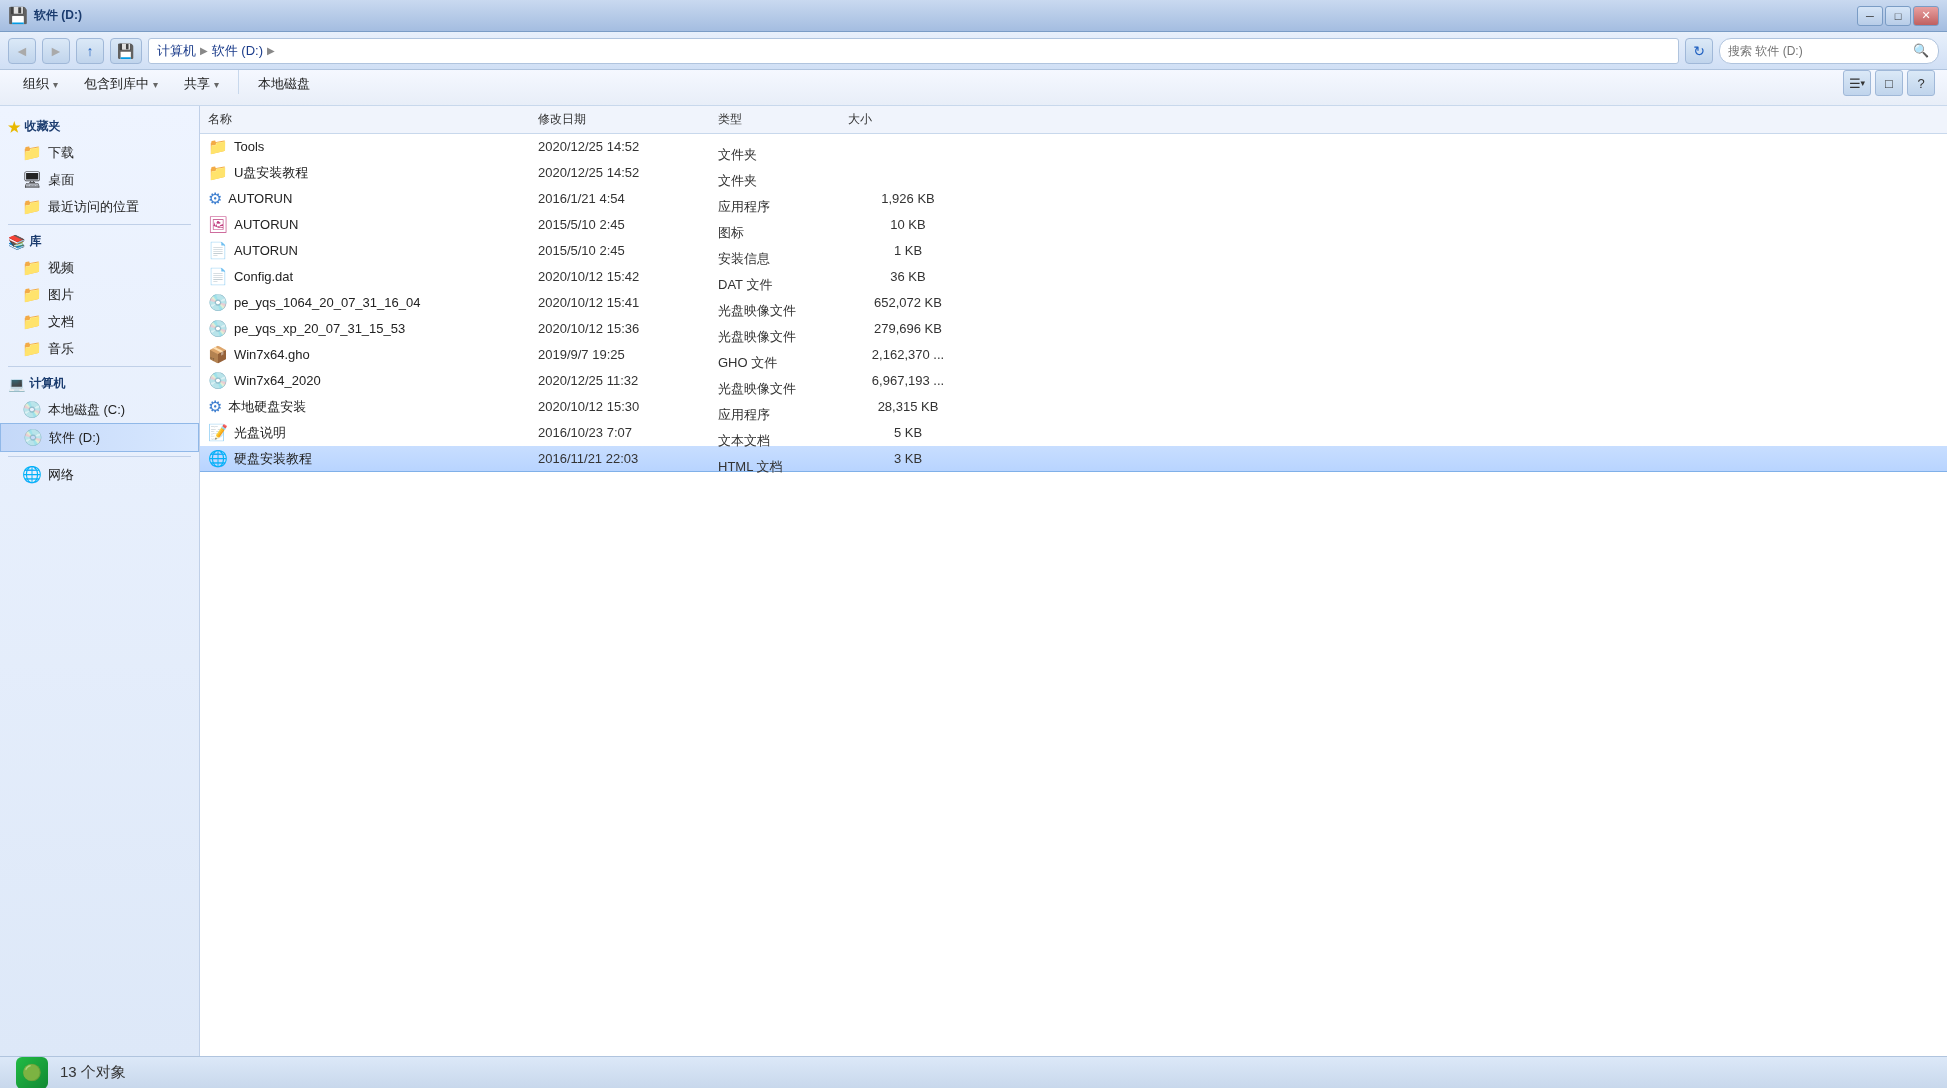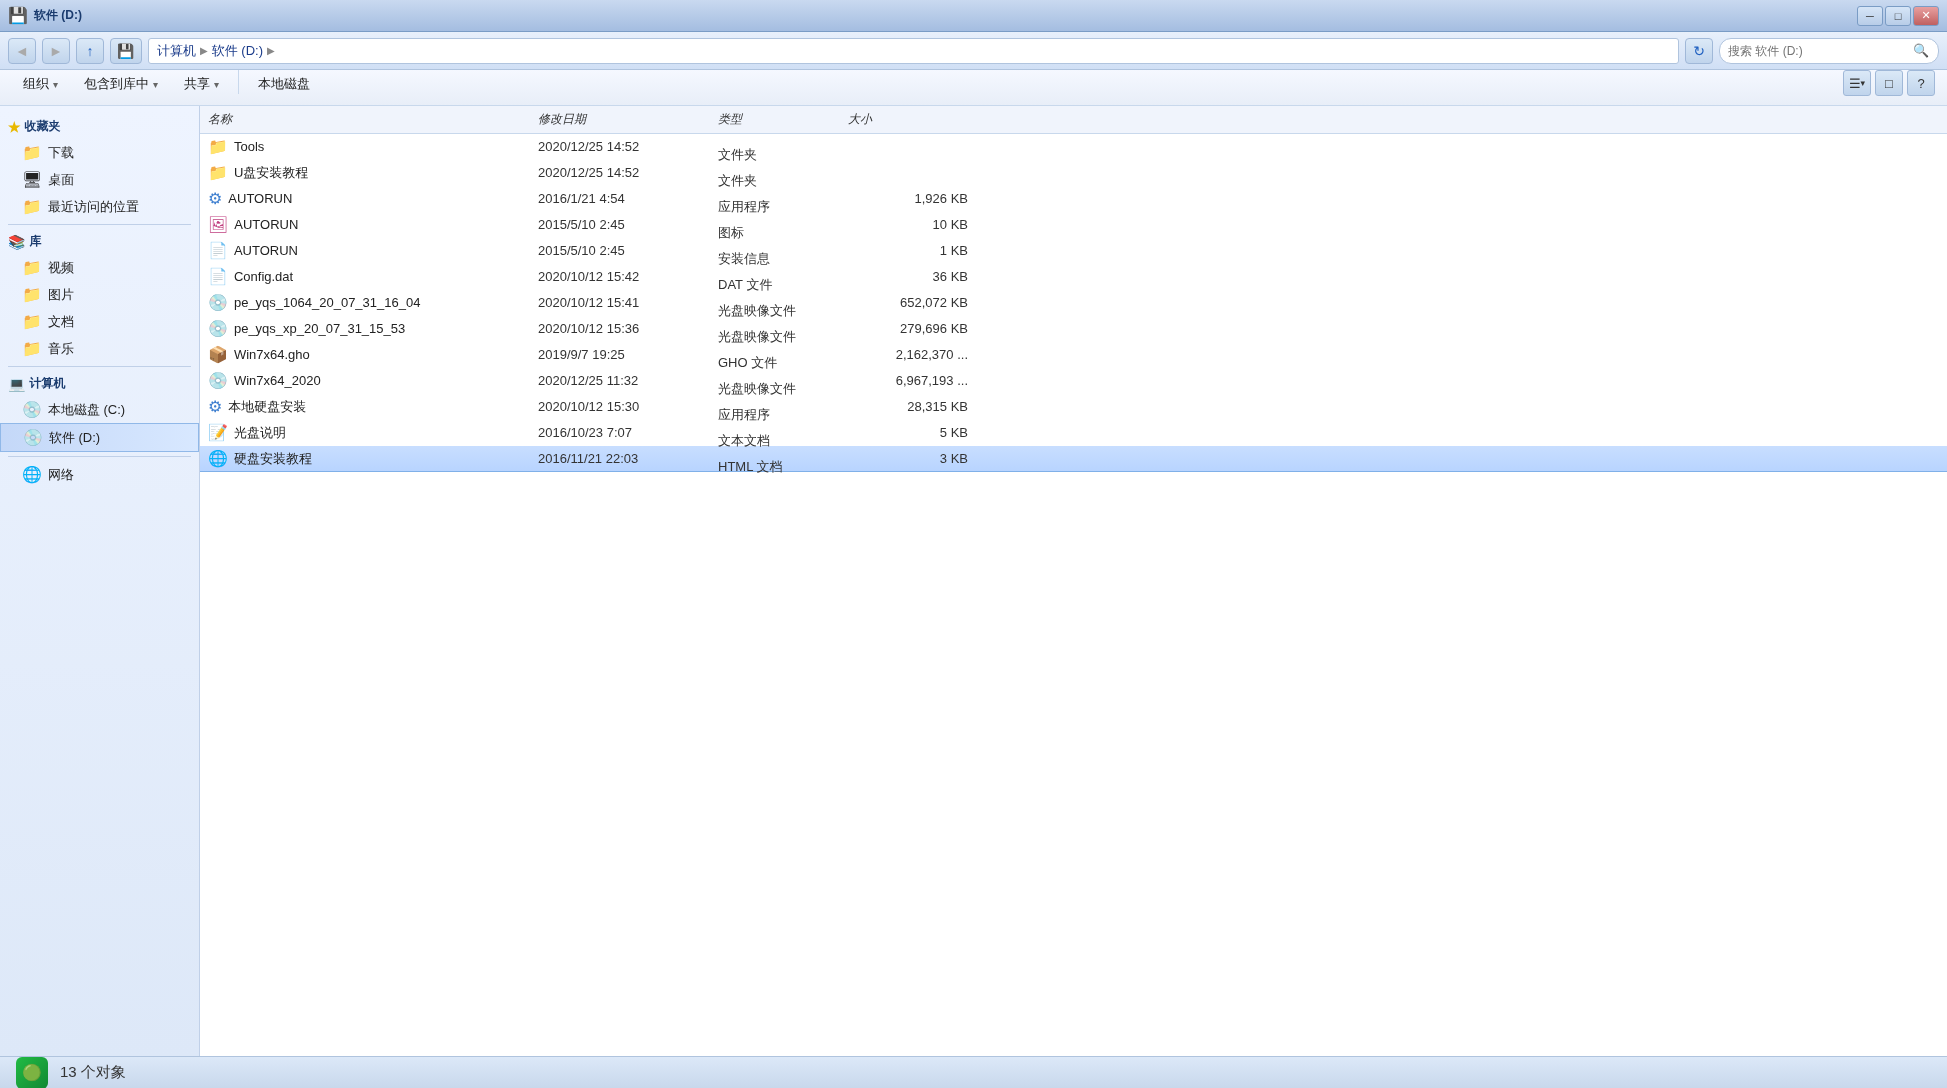--- a/index.html
+++ b/index.html
@@ -253,21 +253,20 @@
     .col-headers {
       display: flex;
       align-items: center;
       padding: 0 8px;
       height: 28px;
       background: #f0f4fc;
       border-bottom: 1px solid #c8d8ec;
       position: sticky;
       top: 0;
       z-index: 10;
-      font-style: italic;
     }
     .col-header {
       font-size: 12px;
       color: #333;
       cursor: pointer;
       user-select: none;
       display: flex;
       align-items: center;
       gap: 4px;
     }
@@ -291,21 +290,21 @@
     }
     .file-cell {
       font-size: 13px;
       overflow: hidden;
       text-overflow: ellipsis;
       white-space: nowrap;
     }
     .file-cell.name { flex: 0 0 330px; display: flex; align-items: center; gap: 6px; }
     .file-cell.date { flex: 0 0 180px; color: #333; }
     .file-cell.type { flex: 0 0 130px; color: #333; margin-top: 16px; }
-    .file-cell.size { flex: 0 0 120px; color: #333; text-align: right; }
+    .file-cell.size { flex: 0 0 120px; color: #333; text-align: center; }
     .file-icon { font-size: 16px; }
 
     
     .statusbar {
       height: 32px;
       background: linear-gradient(to bottom, #dce8f8, #c8d8ec);
       border-top: 1px solid #b0c4de;
       display: flex;
       align-items: center;
       padding: 0 16px;

